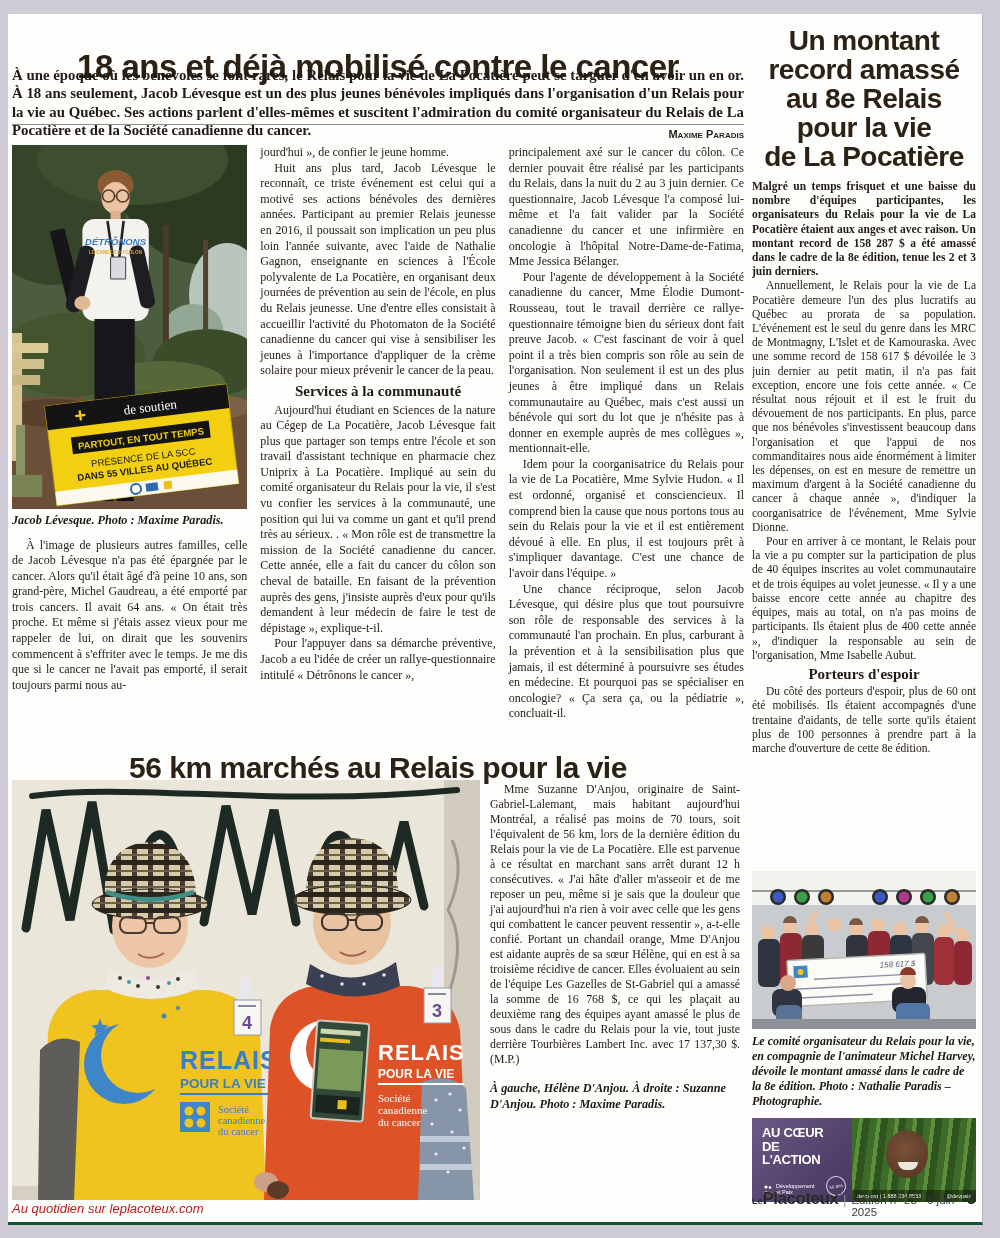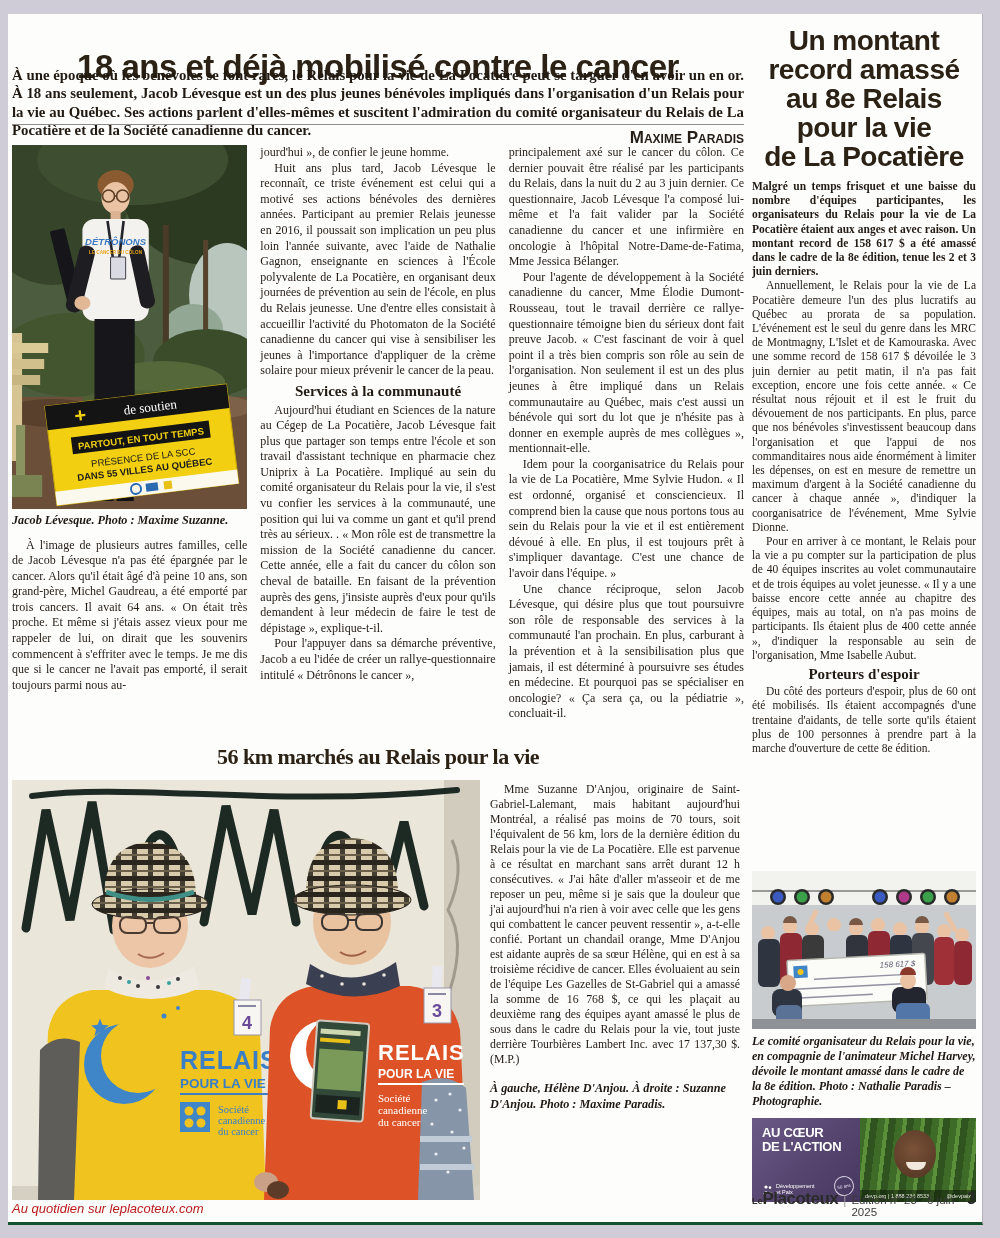--- a/index.html
+++ b/index.html
@@ -6,52 +6,52 @@
   body{width:1000px;height:1238px;background:#cfccd8;position:relative;overflow:hidden;}
   .page{position:absolute;left:8px;top:14px;width:974px;height:1208px;background:#fdfdfc;
         border-right:1px solid #b5b2c0;border-bottom:3px solid #14532d;}
   
   .hl{font-family:"Liberation Sans",sans-serif;font-weight:bold;color:#2b2114;letter-spacing:-0.5px;}
   #main-headline{position:absolute;left:4px;top:12px;width:732px;text-align:center;font-size:33px;}
   #lede{position:absolute;left:4px;top:52px;width:732px;font-family:"Liberation Serif",serif;
         font-weight:bold;font-size:14.8px;line-height:18.4px;text-align:justify;color:#211a12;}
   #rule{position:absolute;left:4px;top:110px;width:732px;border-top:1px solid #8f8d8a;}
   #byline{position:absolute;left:4px;top:114px;width:732px;text-align:right;
-          font-family:"Liberation Sans",sans-serif;font-weight:bold;font-size:17px;
+          font-family:"Liberation Sans",sans-serif;font-weight:bold;font-size:11px;
           font-variant:small-caps;color:#241e16;}
   #cols{position:absolute;left:4px;top:131px;width:732px;height:578px;display:flex;gap:13px;overflow:hidden;}
   .col{flex:1;min-width:0;}
   .bt{font-family:"Liberation Serif",serif;font-size:12px;line-height:15.6px;
       text-align:justify;color:#221b13;}
   .bt p{margin:0;}
   .ind{text-indent:14px;}
   .subhead{font-family:"Liberation Serif",serif;font-weight:bold;font-size:15px;
            text-align:center;margin:5px 0 3px;color:#221b13;}
   .cap{font-family:"Liberation Serif",serif;font-weight:bold;font-style:italic;
        font-size:12.2px;line-height:15.5px;color:#1e1812;}
   .photo-frame{display:block;line-height:0;}
   
-  #walk-headline{position:absolute;left:4px;top:712px;width:732px;text-align:center;font-size:22px;font-family:Liberation Serif, serif;}
+  #walk-headline{position:absolute;left:4px;top:712px;width:732px;text-align:center;font-size:30px;}
   #walk-photo{position:absolute;left:4px;top:766px;width:468px;height:420px;}
   #walk-col{position:absolute;left:482px;top:768px;width:250px;}
   #walk-col .bt{font-size:11.8px;line-height:15px;}
   #walk-caption{margin-top:14px;}
   
   #right{position:absolute;left:744px;top:12px;width:224px;height:1176px;display:flex;flex-direction:column;}
   #record-headline{font-size:28px;line-height:29px;text-align:center;margin:0 0 8px;}
   .rflow{flex:1 1 auto;min-height:0;overflow:hidden;}
   .rt{font-family:"Liberation Serif",serif;font-size:11.5px;line-height:14.2px;
       text-align:justify;color:#221b13;}
   .rt p{margin:0;}
   .rlead{font-weight:bold;}
   #record-photo{width:224px;height:158px;margin-top:6px;flex:0 0 auto;}
   #record-caption{margin-top:5px;font-size:12px;line-height:15px;flex:0 0 auto;}
   
   #ad{position:relative;width:224px;height:84px;margin-top:9px;flex:0 0 auto;display:flex;overflow:hidden;}
-  #ad-left{width:108px;background:linear-gradient(135deg,#6b5a86 0%,#55446e 55%,#463860 100%);
+  #ad-left{width:100px;background:linear-gradient(135deg,#6b5a86 0%,#55446e 55%,#463860 100%);
            color:#fff;padding:8px 16px 0 10px;box-sizing:border-box;position:relative;}
   #ad-left .adt{font-family:"Liberation Sans",sans-serif;font-weight:bold;font-size:13px;
                 line-height:13.5px;letter-spacing:-0.3px;}
   #ad-org{position:absolute;left:10px;bottom:7px;display:flex;align-items:center;gap:3px;}
   #ad-org .org-txt{font-family:"Liberation Sans",sans-serif;font-size:5.5px;line-height:6px;color:#fff;}
   #ad-badge{position:absolute;right:6px;bottom:6px;width:18px;height:18px;border:1px solid #d8d2e4;
             border-radius:50%;font-family:"Liberation Sans",sans-serif;font-size:4.5px;color:#e8e2f0;
             display:flex;align-items:center;justify-content:center;text-align:center;transform:rotate(-12deg);}
   #ad-right{flex:1;position:relative;
             background:repeating-linear-gradient(97deg,#3f6b28 0 7px,#5c8f3a 7px 11px,#2f5420 11px 18px);}
@@ -147,21 +147,21 @@
             <text x="129" y="297" text-anchor="middle" font-size="9.5" font-weight="bold" fill="#f2d011">PARTOUT, EN TOUT TEMPS</text>
             <text x="129" y="316" text-anchor="middle" font-size="9.5" fill="#1a1a1a">PRÉSENCE DE LA SCC</text>
             <text x="129" y="328" text-anchor="middle" font-size="9.5" font-weight="bold" fill="#1a1a1a">DANS 55 VILLES AU QUÉBEC</text>
             <rect x="38" y="336" width="182" height="14" fill="#fbf8ee"></rect>
             <circle cx="118" cy="343" r="5" fill="none" stroke="#2a6ab0" stroke-width="2"></circle>
             <rect x="128" y="339" width="12" height="8" fill="#2a6ab0"></rect>
             <rect x="146" y="339" width="8" height="8" fill="#e8c018"></rect>
           </g>
         </svg>
       </span>
-      <div class="cap" style="margin:4px 0 9px;">Jacob Lévesque. Photo : Maxime Suzanne.</div>
+      <div class="cap" style="margin:4px 0 9px;">Jacob Lévesque. Photo : Maxime Paradis.</div>
       <div class="bt">
         <p class="ind">À l'image de plusieurs autres familles, celle de Jacob Lévesque n'a pas été épargnée par le cancer. Alors qu'il était âgé d'à peine 10 ans, son grand-père, Michel Gaudreau, a été emporté par trois cancers. Il avait 64 ans. « On était très proche. Et même si j'étais assez vieux pour me rappeler de lui, on dirait que les souvenirs commencent à s'effriter avec le temps. Je me dis que si le cancer ne l'avait pas emporté, il serait toujours parmi nous au-</p>
       </div>
     </div>
 
     <div class="col bt">
       <p>jourd'hui », de confier le jeune homme.</p>
       <p class="ind">Huit ans plus tard, Jacob Lévesque le reconnaît, ce triste événement est celui qui a motivé ses actions bénévoles des dernières années. Participant au premier Relais jeunesse en 2016, il poussait son implication un peu plus loin l'année suivante, avec l'aide de Nathalie Gagnon, enseignante en sciences à l'École polyvalente de La Pocatière, en organisant deux journées de prévention au sein de l'école, en plus du Relais jeunesse. Une d'entre elles consistait à accueillir l'activité du Photomaton de la Société canadienne du cancer qui vise à sensibiliser les jeunes à l'importance d'appliquer de la crème solaire pour mieux prévenir le cancer de la peau.</p>
       <h3 class="subhead">Services à la communauté</h3>
       <p class="ind">Aujourd'hui étudiant en Sciences de la nature au Cégep de La Pocatière, Jacob Lévesque fait plus que partager son temps entre l'école et son travail d'assistant technique en pharmacie chez Uniprix à La Pocatière. Impliqué au sein du comité organisateur du Relais pour la vie, il s'est vu confier les services à la communauté, une position qui lui va comme un gant et qu'il prend très au sérieux. . « Mon rôle est de transmettre la mission de la Société canadienne du cancer. Cette année, elle a fait du cancer du côlon son cheval de bataille. En faisant de la prévention auprès des gens, j'insiste auprès d'eux pour qu'ils demandent à leur médecin de faire le test de dépistage », explique-t-il.</p>
@@ -318,21 +318,21 @@
 
   <div id="right">
     <h2 id="record-headline" class="hl">
       <div>Un montant</div>
       <div>record amassé</div>
       <div>au 8e Relais</div>
       <div>pour la vie</div>
       <div>de La Pocatière</div>
     </h2>
     <div class="rflow rt">
-      <p class="rlead">Malgré un temps frisquet et une baisse du nombre d'équipes participantes, les organisateurs du Relais pour la vie de La Pocatière étaient aux anges et avec raison. Un montant record de 158 617 $ a été amassé dans le cadre de la 8e édition, tenue les 2 et 3 juin derniers.</p>
+      <p class="rlead">Malgré un temps frisquet et une baisse du nombre d'équipes participantes, les organisateurs du Relais pour la vie de La Pocatière étaient aux anges et avec raison. Un montant record de 158 287 $ a été amassé dans le cadre de la 8e édition, tenue les 2 et 3 juin derniers.</p>
       <p class="ind">Annuellement, le Relais pour la vie de La Pocatière demeure l'un des plus lucratifs au Québec au prorata de sa population. L'événement est le seul du genre dans les MRC de Montmagny, L'Islet et de Kamouraska. Avec une somme record de 158 617 $ dévoilée le 3 juin dernier au petit matin, il n'a pas fait exception, encore une fois cette année. « Ce résultat nous réjouit et il est le fruit du dévouement de nos participants. En plus, parce que nos bénévoles s'investissent beaucoup dans l'organisation et que l'appui de nos commanditaires nous aide énormément à limiter les dépenses, on est en mesure de remettre un maximum d'argent à la Société canadienne du cancer à chaque année », d'indiquer la coorganisatrice de l'événement, Mme Sylvie Dionne.</p>
       <p class="ind">Pour en arriver à ce montant, le Relais pour la vie a pu compter sur la participation de plus de 40 équipes inscrites au volet communautaire et de trois équipes au volet jeunesse. « Il y a une baisse encore cette année au chapitre des équipes, mais au total, on n'a pas moins de participants. Ils étaient plus de 400 cette année », d'indiquer la responsable au sein de l'organisation, Mme Isabelle Aubut.</p>
       <h3 class="subhead">Porteurs d'espoir</h3>
       <p class="ind">Du côté des porteurs d'espoir, plus de 60 ont été mobilisés. Ils étaient accompagnés d'une trentaine d'aidants, de telle sorte qu'ils étaient plus de 100 personnes à prendre part à la marche d'ouverture de cette 8e édition.</p>
     </div>
 
     <span id="record-photo" class="photo-frame">
       <svg width="224" height="158" viewBox="0 0 224 158" preserveAspectRatio="none">
         <rect width="224" height="158" fill="#c9ccce"></rect>
         <rect width="224" height="34" fill="#f2f2ef"></rect>

